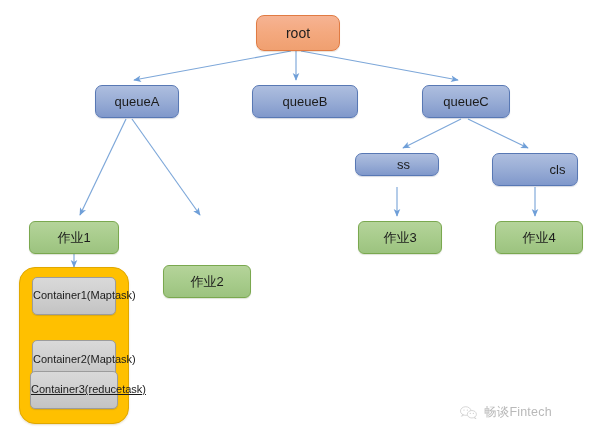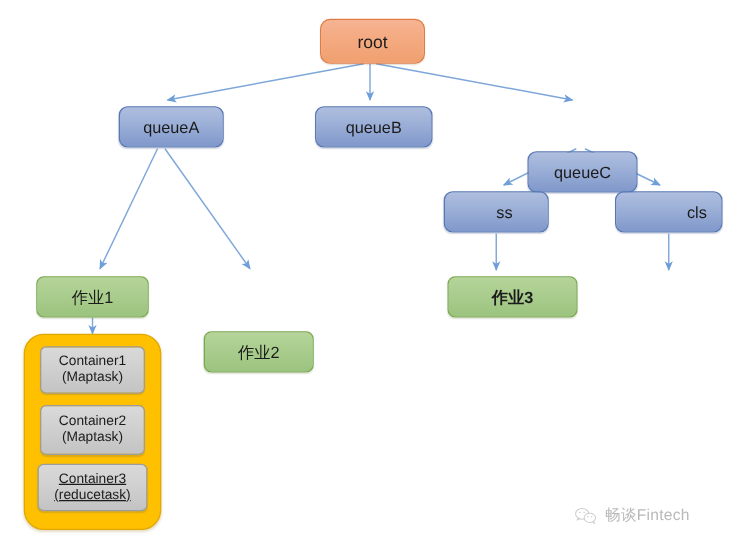--- a/index.html
+++ b/index.html
@@ -79,23 +79,22 @@
     background: #ffc000;
     border: 1px solid #e0a800;
     border-radius: 16px;
     z-index: 2;
     box-shadow: 0 1px 2px rgba(140,100,0,0.22);
   }
   .container-box {
     position: absolute;
     box-sizing: border-box;
     display: flex;
-    flex-direction: column;
     align-items: center;
-    justify-content: center;
+    justify-content: flex-start;
     text-align: center;
     background: linear-gradient(to bottom, #d9d9d9 0%, #cfcfcf 50%, #c3c3c3 100%);
     border: 1px solid #9c9c9c;
     border-radius: 5px;
     color: #1b1b1b;
     font-size: 11px;
     line-height: 1.22;
     z-index: 3;
     box-shadow: 0 1px 1px rgba(80,80,80,0.20);
   }
@@ -148,43 +147,44 @@
       <path d="M535,187 L535,216"></path>
 
       <path d="M74,254 L74,267"></path>
     </g>
   </svg>
 
   <div class="node root" style="left:256px; top:15px; width:84px; height:36px;">root</div>
 
   <div class="node queue" style="left:95px; top:85px; width:84px; height:33px;">queueA</div>
 
-  <div class="node queue" style="left:252px; top:85px; width:94px; height:33px;">queueB</div>
-
-  <div class="node queue" style="left:422px; top:85px; width:88px; height:33px;margin-top:36px;">queueC</div>
-
-  <div class="node queue" style="left:355px; top:153px; width:84px; height:33px;padding-left:13px;">ss</div>
+  <div class="node queue" style="left:252px; top:85px; width:106px; height:33px;">queueB</div>
+
+  <div class="node queue" style="left:422px; top:85px; width:88px; height:33px;">queueC</div>
+
+  <div class="node queue" style="left:355px; top:153px; width:84px; height:23px;padding-left:13px;">ss</div>
 
   <div class="node queue" style="left:492px; top:153px; width:86px; height:33px;padding-left:45px;">cls</div>
 
   <div class="node job" style="left:29px; top:221px; width:90px; height:33px;">作业1</div>
 
   <div class="node job" style="left:163px; top:221px; width:88px; height:33px;margin-top:44px;">作业2</div>
 
-  <div class="node job" style="left:358px; top:221px; width:104px; height:33px;font-weight:bold;">作业3</div>
-
+  <div class="node job" style="left:358px; top:221px; width:84px; height:33px;">作业3</div>
+
+  <div class="node job" style="left:495px; top:221px; width:88px; height:33px;">作业4</div>
 
   <div class="group-box" style="left:19px; top:267px; width:110px; height:157px;"></div>
 
   <div class="container-box" style="left:32px; top:277px; width:84px; height:38px;">
     <span class="ln">Container1</span>
     <span class="ln">(Maptask)</span>
   </div>
 
-  <div class="container-box" style="left:32px; top:324px; width:84px; height:40px;">
+  <div class="container-box" style="left:32px; top:340px; width:84px; height:40px;">
     <span class="ln">Container2</span>
     <span class="ln">(Maptask)</span>
   </div>
 
   <div class="container-box" style="left:30px; top:371px; width:88px; height:38px;text-decoration:underline;">
     <span class="ln">Container3</span>
     <span class="ln">(reducetask)</span>
   </div>
 
   <div class="watermark" style="left:459px; top:404px;">

